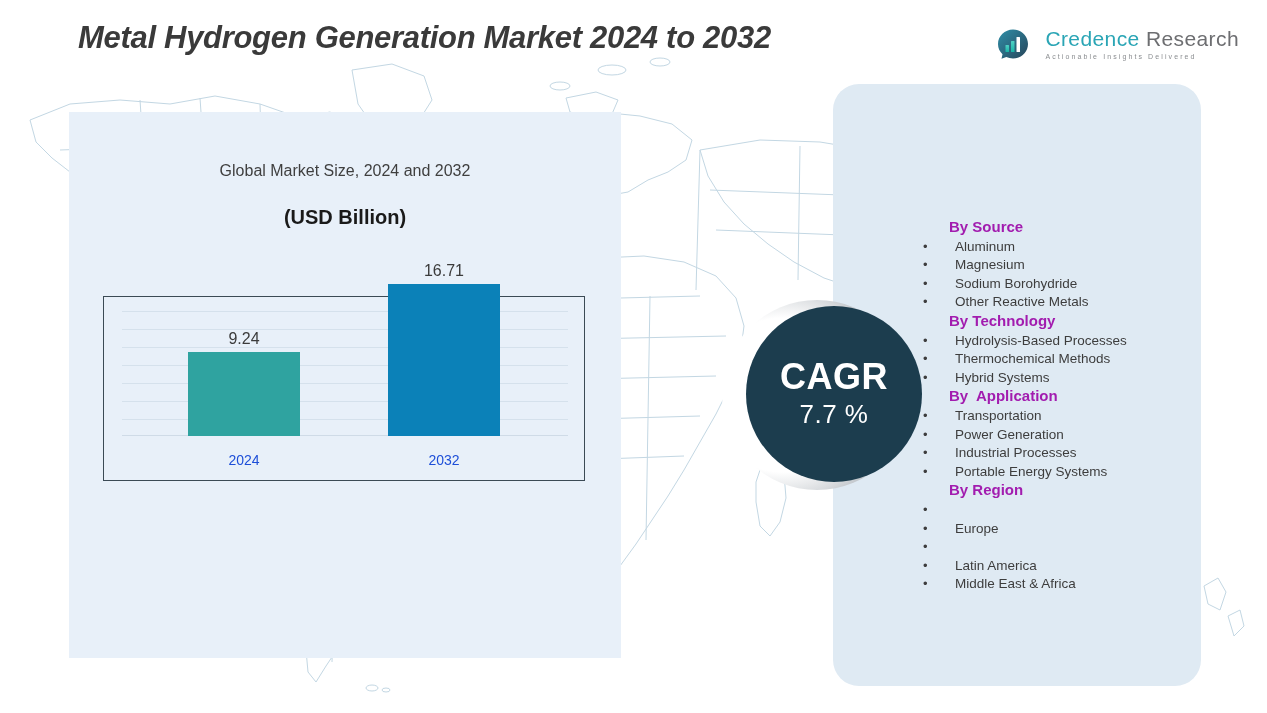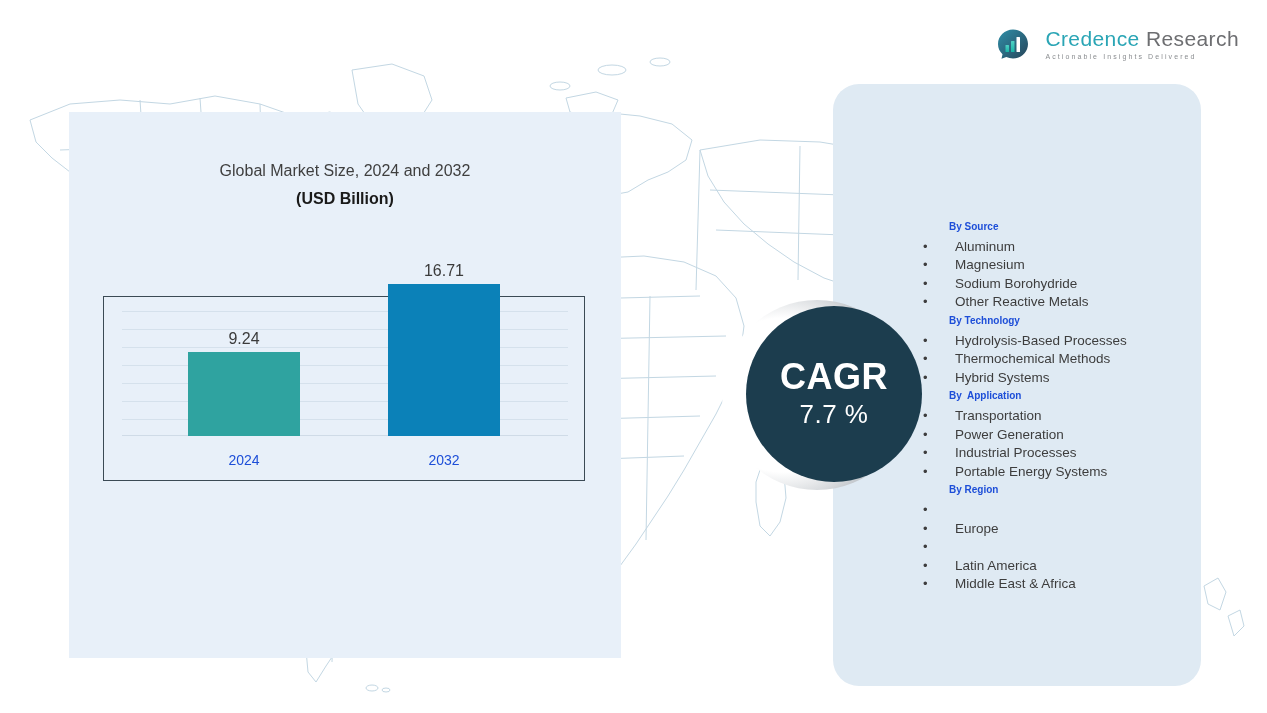--- a/index.html
+++ b/index.html
@@ -83,24 +83,24 @@
   }
   .chart-title {
     margin: 0;
     padding-top: 50px;
     text-align: center;
     font-size: 16px;
     font-weight: normal;
     color: #3f3f3f;
   }
   .chart-subtitle {
-    margin: 0;
+    margin: 16px;
     padding-top: 10px;
     text-align: center;
-    font-size: 16px;
+    font-size: 20px;
     font-weight: bold;
     color: #1a1a1a;
   }
   
   .plot-outer {
     position: absolute;
     left: 34px; top: 184px;
     width: 482px; height: 185px;
     border: 1.5px solid #3b4a55;
     box-sizing: border-box;
@@ -215,23 +215,23 @@
     font-size: 18px;
     font-weight: normal;
     color: #3a3a3a;
   }
   .segments-body {
     position: absolute;
     left: 90px; top: 134px;
     right: 10px;
   }
   .seg-group-title {
-    font-size: 10px;
+    font-size: 15px;
     font-weight: bold;
-    color: #1d4ed8;
+    color: #a21caf;
     margin: 0 0 1px 0;
     line-height: 18.6px;
     white-space: pre;
     padding-left: 26px;
   }
   .seg-item {
     display: flex;
     align-items: flex-start;
     line-height: 18.6px;
     font-size: 13.5px;
@@ -320,20 +320,21 @@
       <path d="M300 556 L384 556" fill="none"></path>
       <path d="M340 396 L332 662" fill="none"></path>
       <path d="M1040 500 L1178 510" fill="none"></path>
       <path d="M1034 540 L1170 548" fill="none"></path>
       <path d="M1090 476 L1086 580" fill="none"></path>
     </g>
   </svg>
 </div>
 
 <div class="header">
+  <div class="title">Metal Hydrogen Generation Market 2024 to 2032</div>
 
   <div class="logo">
     <span class="logo-mark">
       <svg viewBox="0 0 64 64" width="32" height="32" aria-hidden="true">
         <defs>
           <linearGradient id="lgbub" x1="0" y1="0" x2="1" y2="1">
             <stop offset="0%" stop-color="#2f8fa8"></stop>
             <stop offset="100%" stop-color="#27455a"></stop>
           </linearGradient>
           <linearGradient id="lgbar" x1="0" y1="1" x2="0" y2="0">

